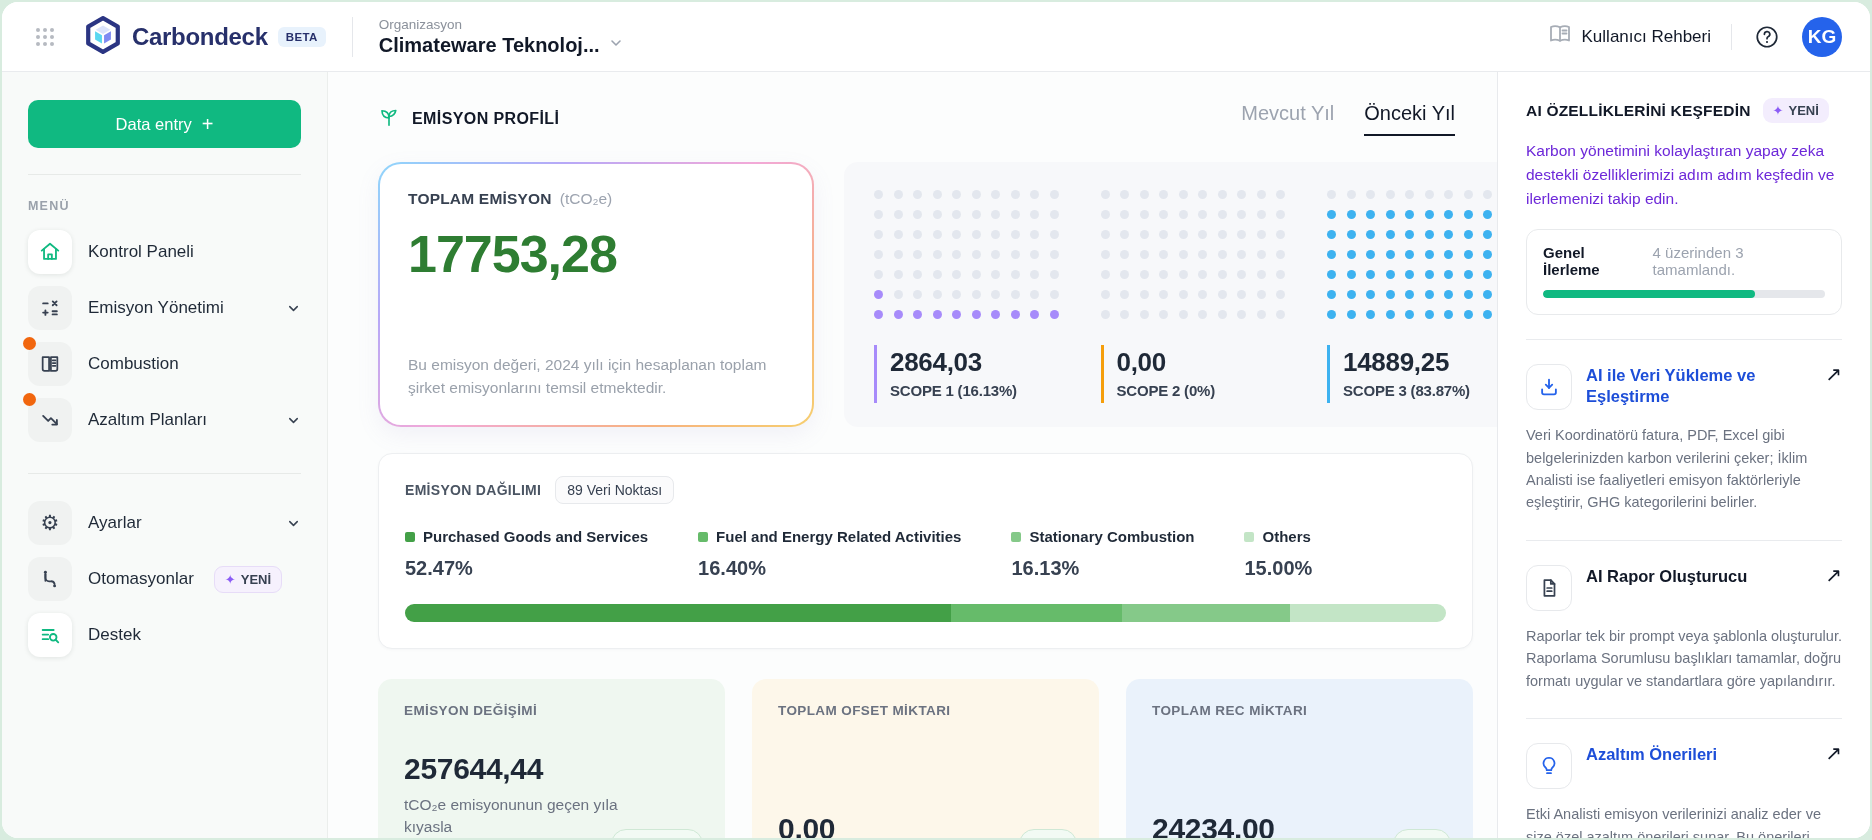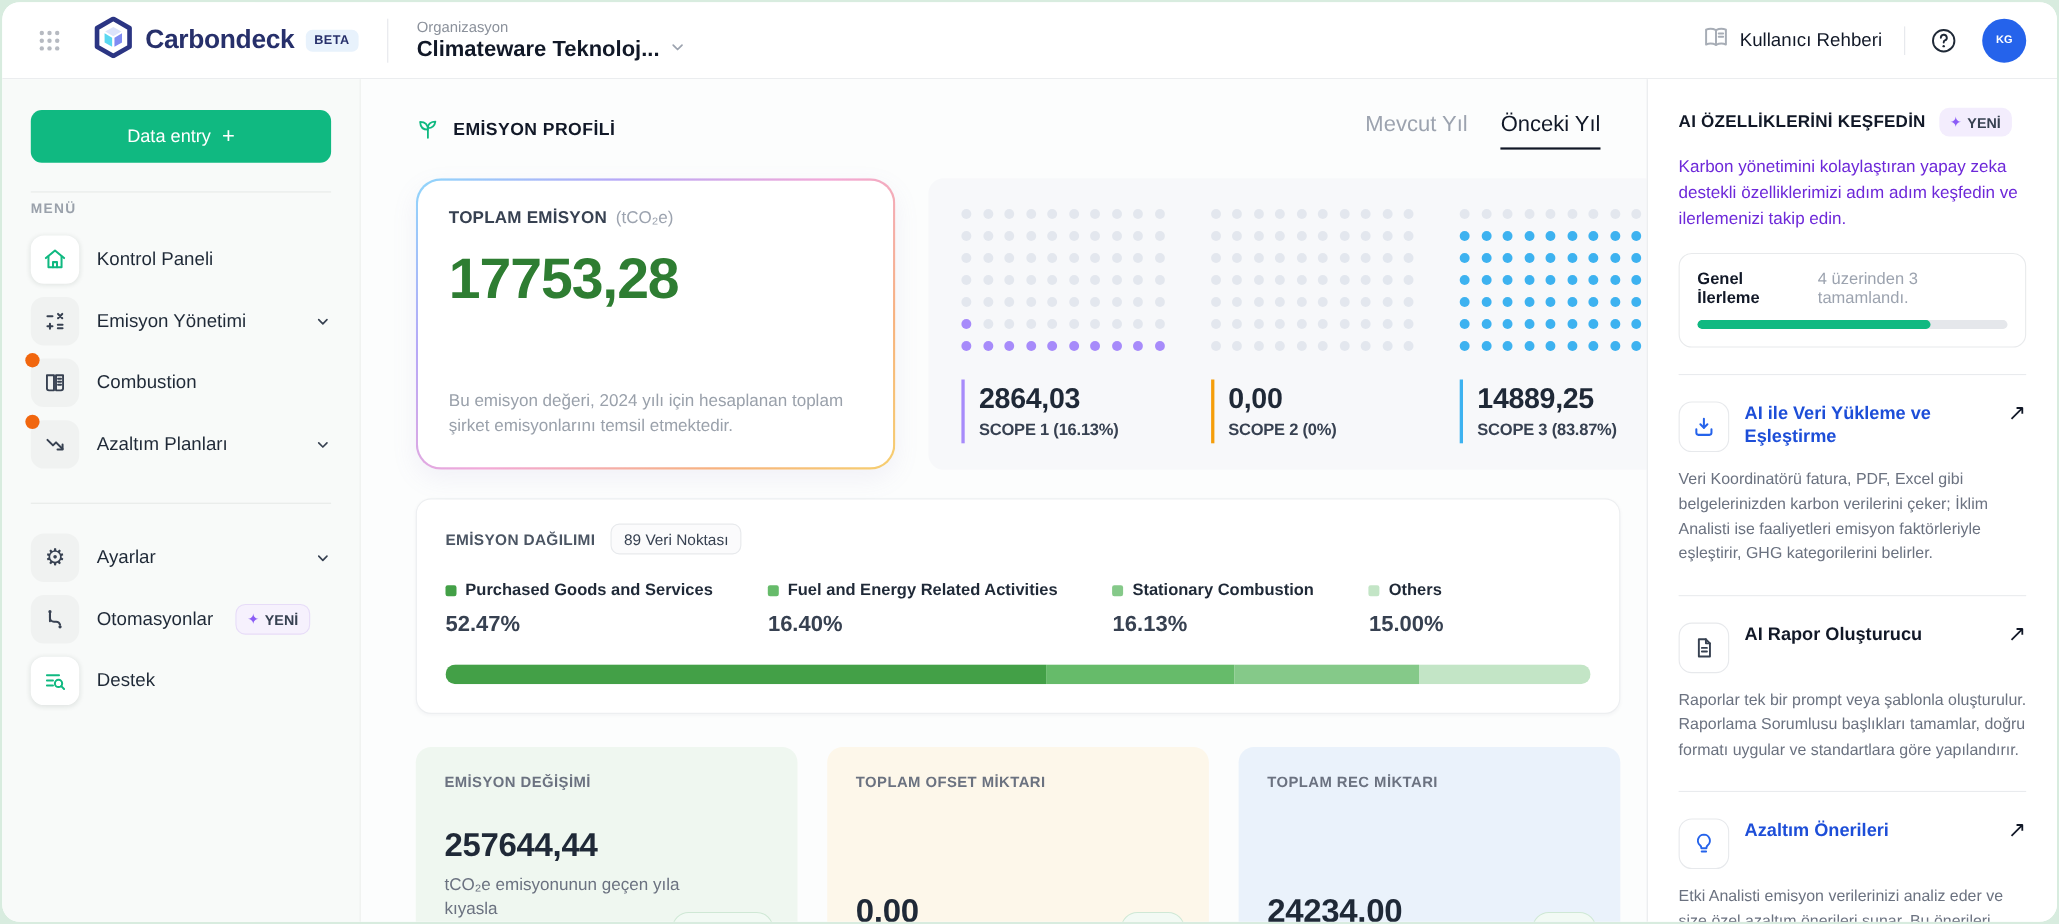--- a/index.html
+++ b/index.html
@@ -26,38 +26,38 @@
   .beta-badge { background:#e8f2fc; color:#27306b; font-size:11.5px; font-weight:bold; padding:4px 8px; border-radius:6px; letter-spacing:0.4px; }
   .header-sep { width:1px; height:40px; background:#e5e7eb; margin:0 26px; }
   .org-block { display:flex; flex-direction:column; gap:2px; }
   .org-label { font-size:13.5px; color:#8b919b; }
   .org-row { display:flex; align-items:center; gap:8px; cursor:pointer; }
   .org-name { font-size:20px; font-weight:bold; color:#111827; }
   .header-right { margin-left:auto; display:flex; align-items:center; gap:20px;justify-content:center; }
   .guide-link { display:flex; align-items:center; gap:10px; font-size:17px; color:#111827; cursor:pointer; }
   .vline { width:1px; height:26px; background:#e5e7eb; }
   .help-btn { width:30px; height:30px; display:flex; align-items:center; justify-content:center; cursor:pointer; }
-  .avatar { width:40px; height:40px; border-radius:50%; background:#2563eb; color:#fff; font-size:10px; font-weight:bold; display:flex; align-items:center; justify-content:center; cursor:pointer; }
+  .avatar { width:40px; height:40px; border-radius:50%; background:#2563eb; color:#fff; font-size:19px; font-weight:bold; display:flex; align-items:center; justify-content:center; cursor:pointer; }
 
   .body-row { flex:1; display:flex; min-height:0; }
 
   
   .sidebar {
     width:326px; flex:0 0 326px; background:#f8faf9;
     border-right:1px solid #ebeeec; padding:28px 26px 0 26px;
   }
   .data-entry-btn {
     width:100%; height:48px; border:none; border-radius:10px; background:#10b981;
     color:#fff; font-size:16.5px; font-weight:500; cursor:pointer;
     display:flex; align-items:center; justify-content:center; gap:10px;
     font-family:inherit;
   }
   .data-entry-btn .plus { font-size:20px; font-weight:400; }
   .side-div { height:1px; background:#e7eae8; margin:26px 0 0; }
-  .menu-label { margin-top:8px; font-size:12.5px; font-weight:bold; color:#9aa1ab; letter-spacing:1.2px; }
+  .menu-label { margin-top:24px; font-size:12.5px; font-weight:bold; color:#9aa1ab; letter-spacing:1.2px; }
   .nav-list { margin-top:16px; display:flex; flex-direction:column; gap:10px; }
   .nav-item { display:flex; align-items:center; gap:16px; height:46px; cursor:pointer; }
   .nav-ico {
     position:relative; width:44px; height:44px; border-radius:12px; background:#f0f2f1;
     display:flex; align-items:center; justify-content:center; flex:0 0 44px;
   }
   .nav-ico.white { background:#ffffff; box-shadow:0 1px 5px rgba(20,40,30,0.10); }
   .nav-label { font-size:17px; font-weight:500; color:#1f2937; }
   .nav-chevron { margin-left:auto; display:flex; }
   .notif-dot { position:absolute; top:-5px; left:-5px; width:13px; height:13px; border-radius:50%; background:#f1660e; }

